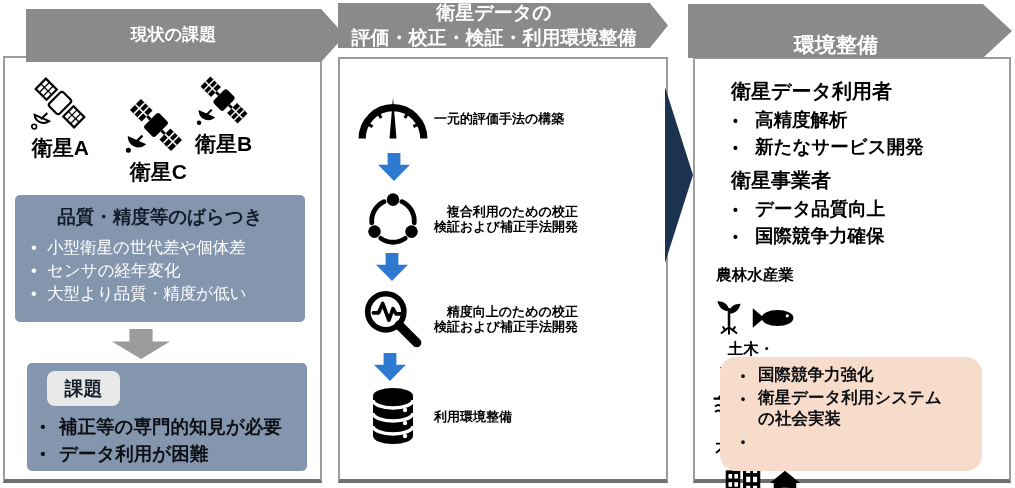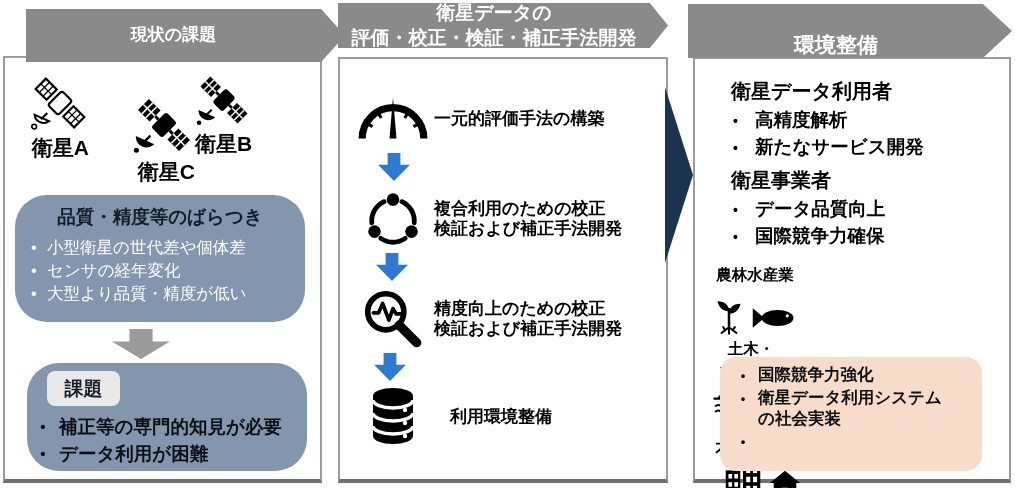--- a/index.html
+++ b/index.html
@@ -29,35 +29,35 @@
   .p2{left:338px;width:326px;top:57px;height:420px;}
   .p3{left:693px;width:314px;top:57px;height:420px;}
   
   .arrow-down{position:absolute;
     clip-path:polygon(30% 0,70% 0,70% 42%,100% 42%,50% 100%,0 42%,30% 42%);}
   .navy-arrow{position:absolute;left:665px;top:87px;width:28px;height:176px;background:#1c3350;
     clip-path:polygon(0 0,100% 50%,0 100%);z-index:5;}
   
   .sat{position:absolute;display:flex;flex-direction:column;align-items:flex-end;}
   .sat-label{font-size:21px;font-weight:bold;color:#000;margin-top:2px;white-space:nowrap;}
-  .slate-box{position:absolute;background:#8495ae;border-radius:32px;box-sizing:border-box;}
+  .slate-box{position:absolute;background:#8495ae;border-radius:5px;box-sizing:border-box;}
   .vbox-title{font-size:18.5px;font-weight:bold;color:#121c2b;text-align:center;margin-top:9px;}
   .vbox-list{margin:7px 0 0 0;padding:0 0 0 6px;list-style:none;}
   .vbox-list li{display:flex;font-size:16.5px;color:#fff;line-height:23px;}
   .vbox-list .blt{width:26px;text-align:center;flex:none;}
   .issue-badge{position:absolute;left:20px;top:8px;width:73px;height:35px;background:#e9e9e9;
     border-radius:8px;display:flex;align-items:center;justify-content:center;
     font-size:19px;font-weight:bold;color:#17202c;}
   .ibox-list{margin:50px 0 0 0;padding:0;list-style:none;}
   .ibox-list li{display:flex;font-size:18.5px;font-weight:bold;color:#0c0f14;line-height:27px;}
   .ibox-list .blt{width:32px;text-align:center;flex:none;font-size:15px;}
   
   .step{position:absolute;left:12px;right:6px;display:flex;align-items:center;}
   .step .ic{width:82px;flex:none;display:flex;justify-content:center;align-items:center;}
-  .step .lbl{font-size:17px;font-weight:bold;color:#000;line-height:1.17;white-space:pre-line;}
+  .step .lbl{font-size:13px;font-weight:bold;color:#000;line-height:1.17;white-space:pre-line;text-align:right;}
   
   .groups{position:absolute;left:36px;top:20px;right:8px;}
   .grp-title{font-size:20px;font-weight:bold;color:#000;line-height:27px;font-family:Liberation Mono, monospace;}
   .grp-list{margin:1px 0 7px 0;padding:0 0 0 2px;list-style:none;}
   .grp-list li{display:flex;font-size:18.5px;font-weight:bold;color:#000;line-height:26px;}
   .grp-list .blt{width:22px;flex:none;font-size:14px;padding-top:1px;}
   .industries{position:absolute;left:8px;right:10px;top:196px;display:flex;flex-direction:column;}
   .ind-col{display:flex;flex-direction:column;align-items:center;}
   .ind-col .ind-label{height:40px;display:flex;align-items:center;text-align:center;
     font-size:15.5px;font-weight:bold;color:#000;line-height:18px;white-space:pre-line;}
@@ -99,21 +99,21 @@
         </g>
         <g>
           <path d="M4,45 a10,10 0 0 0 16,7 z" fill="#fff" stroke="#000" stroke-width="2.2"></path>
           <line x1="11" y1="50" x2="18" y2="43" stroke="#000" stroke-width="2.2"></line>
           <circle cx="3.5" cy="58" r="2.6" fill="#fff" stroke="#000" stroke-width="1.8"></circle>
         </g>
       </svg>
       <div class="sat-label">衛星A</div>
     </div>
 
-    <div class="sat" style="left:128px;top:36px;">
+    <div class="sat" style="left:120px;top:36px;">
       <svg width="62" height="62" viewBox="0 0 64 64">
         <g transform="rotate(45 32 32)" fill="#000">
           <rect x="2" y="24" width="17" height="16"></rect>
           <rect x="45" y="24" width="17" height="16"></rect>
           <rect x="24" y="21" width="16" height="22" rx="3"></rect>
           <rect x="19" y="30.5" width="5" height="3"></rect>
             <rect x="40" y="30.5" width="5" height="3"></rect>
         </g>
         <g transform="rotate(45 32 32)" stroke="#fff" stroke-width="1.6">
           <line x1="7.7" y1="24" x2="7.7" y2="40"></line>
@@ -188,21 +188,21 @@
         <li>
             <span class="blt">•</span>
             <span>データ利用が困難</span>
           </li>
       </ul>
     </div>
   </div>
 
   <div class="banner b2">
     <span>衛星データの</span>
-    <span>評価・校正・検証・補正手法開発</span>
+    <span>評価・校正・検証・利用環境整備</span>
   </div>
 
   <div class="pbody p2">
 
     <div class="step" style="top:30px;height:60px;">
       <div class="ic">
         <svg width="74" height="48" viewBox="0 0 72 46">
           <path d="M6,42 A30,30 0 1 1 66,42" fill="none" stroke="#000" stroke-width="7"></path>
           <g stroke="#000" stroke-width="3">
             <line x1="10" y1="27" x2="16.1" y2="30.5"></line>
@@ -244,21 +244,21 @@
           <path d="M13,26 h5 l4,-9 l6,16 l4,-11 l3,5 h6" fill="none" stroke="#000" stroke-width="3.6" stroke-linecap="round" stroke-linejoin="round"></path>
           <line x1="38" y1="38" x2="55" y2="55" stroke="#000" stroke-width="9" stroke-linecap="round"></line>
         </svg>
       </div>
       <div class="lbl">精度向上のための校正
 検証および補正手法開発</div>
     </div>
 
     <div class="arrow-down" style="left:34px;top:294px;width:32px;height:28px;background:#2e7ad1;"></div>
 
-    <div class="step" style="top:324px;height:68px;gap:16px;">
+    <div class="step" style="top:324px;height:68px;">
       <div class="ic">
         <svg width="54" height="62" viewBox="0 0 52 62">
           <path d="M6,10 v40 a20,8 0 0 0 40,0 v-40 a20,8 0 0 0 -40,0 z" fill="#000"></path>
           <g fill="none" stroke="#fff" stroke-width="3.4">
             <path d="M6,14 a20,8 0 0 0 40,0"></path>
             <path d="M6,27 a20,8 0 0 0 40,0"></path>
             <path d="M6,40 a20,8 0 0 0 40,0"></path>
           </g>
           <circle cx="38" cy="24" r="2.2" fill="#fff"></circle>
           <circle cx="38" cy="37" r="2.2" fill="#fff"></circle>

